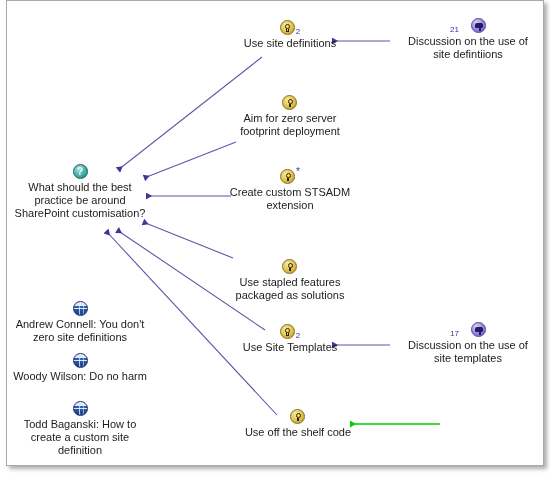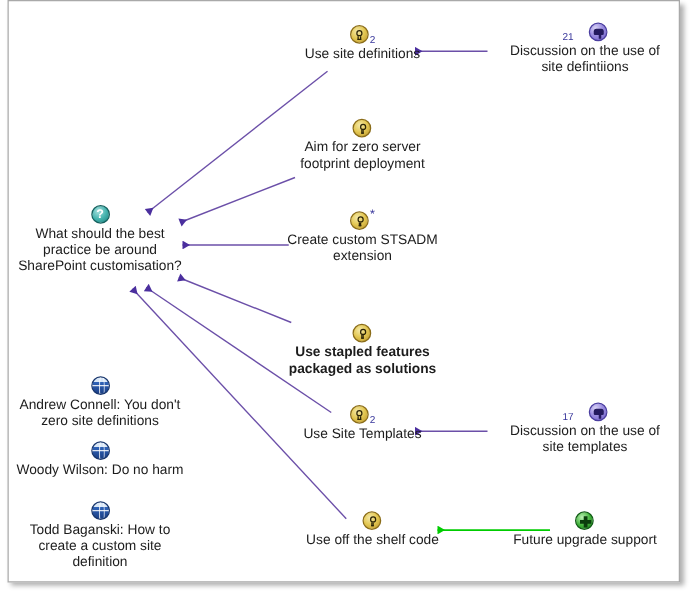--- a/index.html
+++ b/index.html
@@ -293,21 +293,21 @@
 
   <div class="node" style="left:215px; top:168px; width:150px;">
     <div class="icon-row">
       <span class="ico ico-bulb"></span>
       <span class="badge-count badge-sup">*</span>
     </div>
     <span class="node-label">Create custom STSADM
 extension</span>
   </div>
 
-  <div class="node" style="left:215px; top:258px; width:150px;font-weight:bold;">
+  <div class="node" style="left:215px; top:258px; width:150px;">
     <div class="icon-row">
       <span class="ico ico-bulb"></span>
       <span class="badge-count badge-sub"></span>
     </div>
     <span class="node-label">Use stapled features
 packaged as solutions</span>
   </div>
 
   <div class="node" style="left:215px; top:323px; width:150px;">
     <div class="icon-row">
@@ -336,27 +336,20 @@
 
   <div class="node" style="left:388px; top:321px; width:160px;">
     <div class="icon-row">
       <span class="badge-count badge-pre">17</span>
       <span class="ico ico-discussion"></span>
     </div>
     <span class="node-label">Discussion on the use of
 site templates</span>
   </div>
 
-  <div class="node" style="left:388px; top:408px; width:160px;">
-    <div class="icon-row">
-      <span class="ico ico-plus"></span>
-      <span class="badge-count badge-sub"></span>
-    </div>
-    <span class="node-label">Future upgrade support</span>
-  </div>
 
   <div class="node" style="left:0px; top:300px; width:160px;">
     <div class="icon-row">
       <span class="ico ico-globe"></span>
     </div>
     <span class="node-label">Andrew Connell: You don't
 zero site definitions</span>
   </div>
 
   <div class="node" style="left:0px; top:352px; width:160px;">

